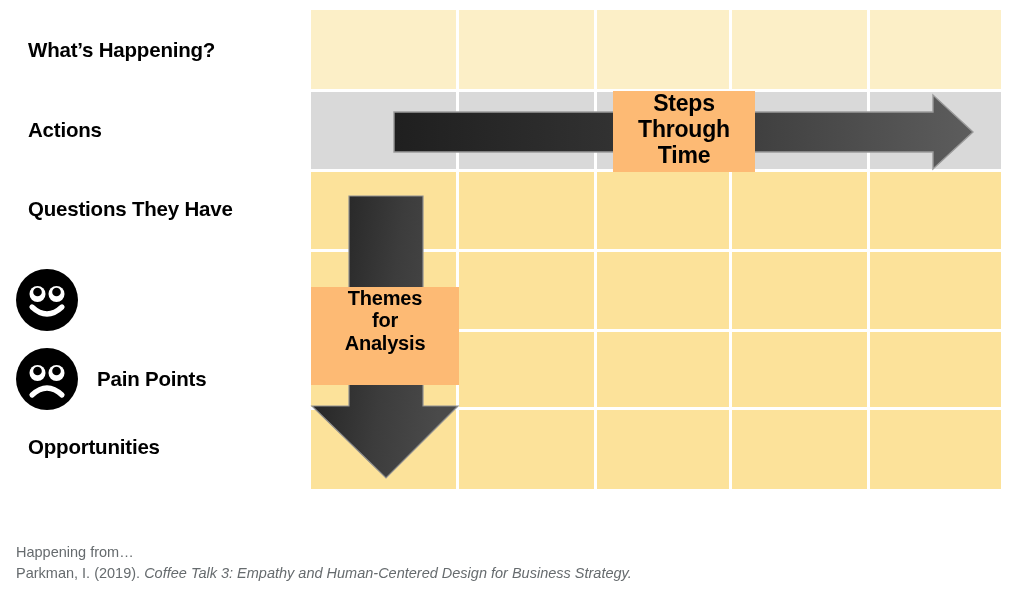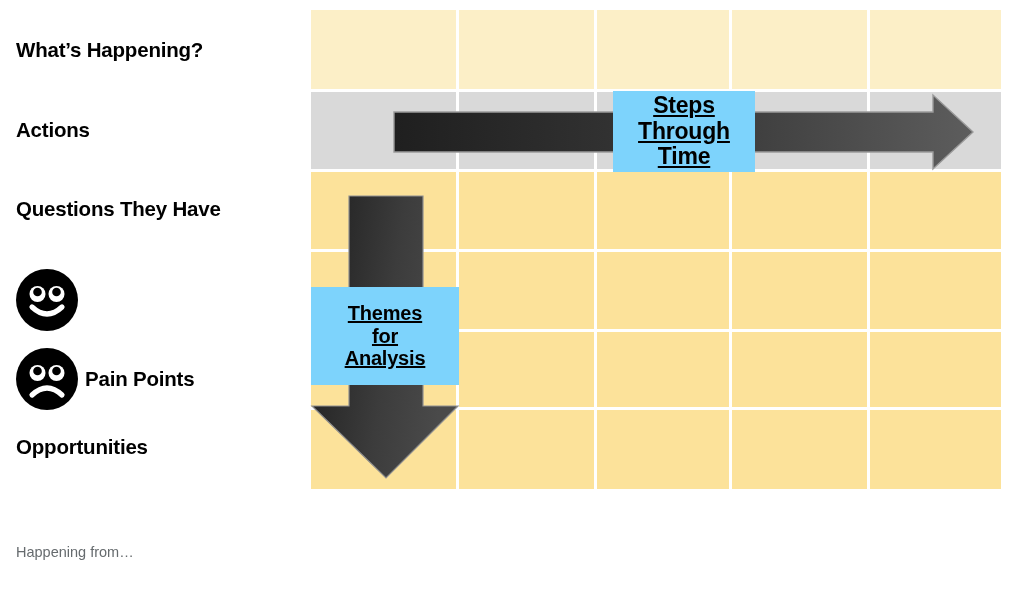--- a/index.html
+++ b/index.html
@@ -36,21 +36,21 @@
     left: 16px;
     display: flex;
     align-items: center;
     gap: 11px;
     color: #000000;
     font-weight: bold;
     font-size: 20.5px;
     letter-spacing: -0.2px;
     white-space: nowrap;
   }
-  .row-label .lbl-text { line-height: 1; }
+  .row-label .lbl-text { line-height: 1; margin-left: 12px; }
 
   
   .rl-0 { top: 40px; }
   .rl-1 { top: 120px; }
   .rl-2 { top: 199px; }
   .rl-3 { top: 269px; }
   .rl-4 { top: 348px; gap: 7px; }
   .rl-5 { top: 437px; }
 
   
@@ -106,31 +106,29 @@
     position: absolute;
     left: 310px;
     top: 194px;
     width: 150px;
     height: 286px;
   }
 
   
   .callout {
     position: absolute;
-    background: #7dd3fc;
+    background: #fdba74;
     color: #000000;
     font-weight: bold;
     text-align: center;
     display: flex;
     flex-direction: column;
     align-items: center;
-    justify-content: center;
     line-height: 1.12;
     letter-spacing: -0.2px;
-    text-decoration: underline;
   }
   .callout-steps {
     left: 613px;
     top: 91px;
     width: 142px;
     height: 81px;
     font-size: 23px;
   }
   .callout-themes {
     left: 311px;
@@ -263,15 +261,16 @@
 
     <div class="callout callout-themes">
       <span>Themes</span>
       <span>for</span>
       <span>Analysis</span>
     </div>
   </div>
 
   <div class="footer">
     <div>Happening from…</div>
+    <div><span>Parkman, I. (2019). </span><span class="cite-italic">Coffee Talk 3: Empathy and Human-Centered Design for Business Strategy.</span></div>
   </div>
 
 </div>
 
 </body></html>

